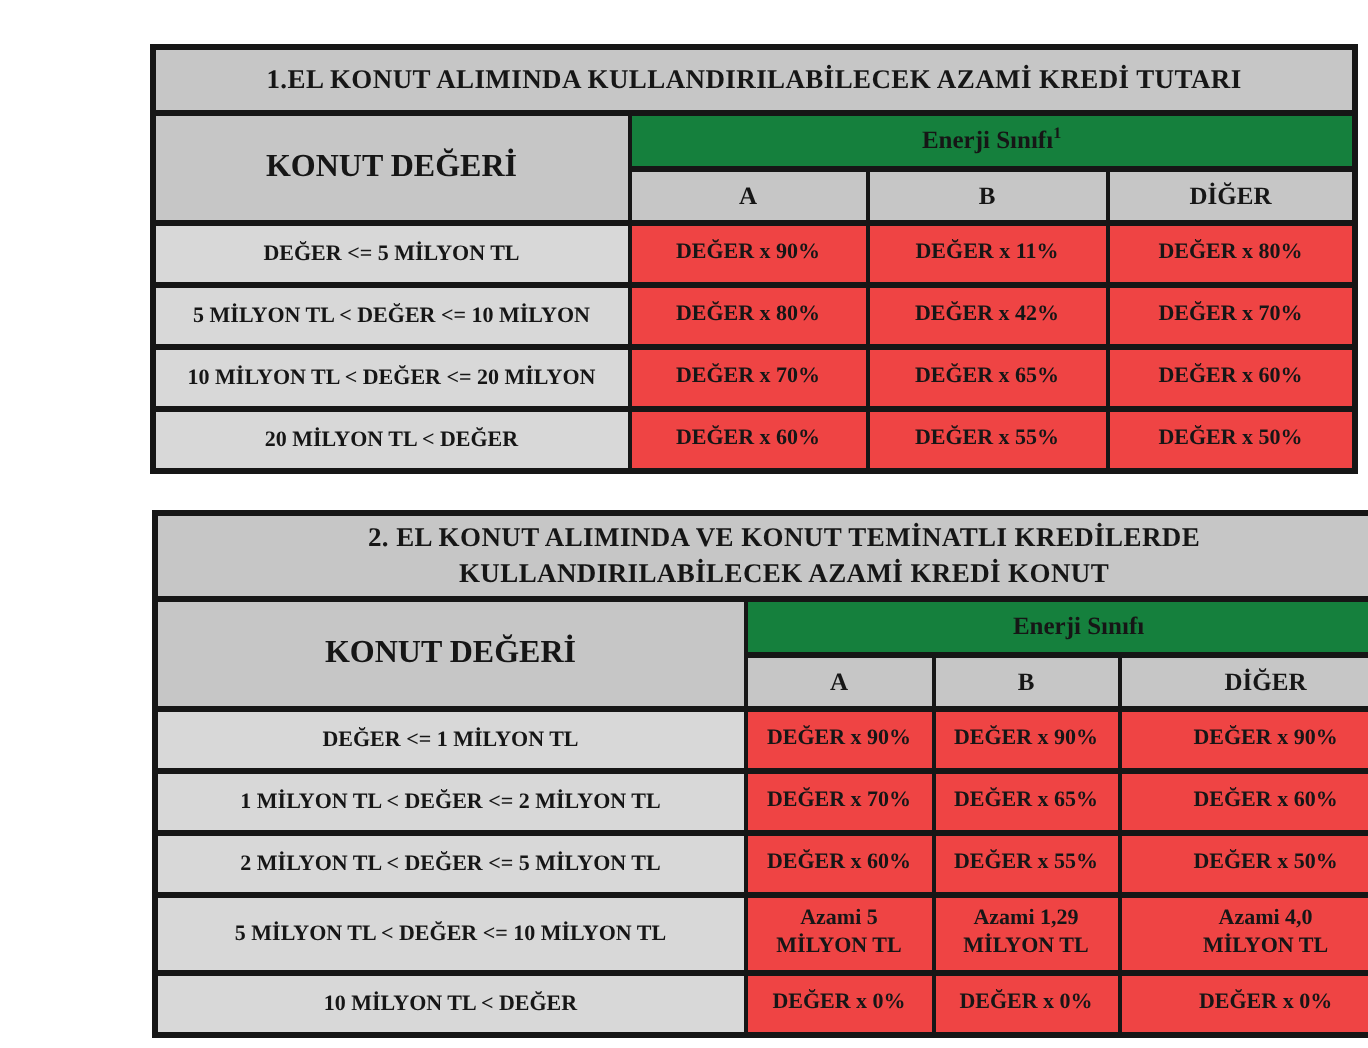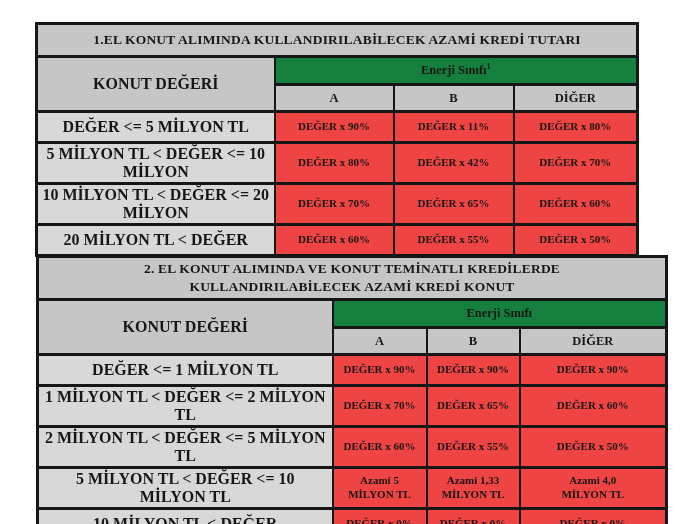--- a/index.html
+++ b/index.html
@@ -8,20 +8,21 @@
     height: 524px;
     background: #ffffff;
     font-family: "Liberation Serif", "DejaVu Serif", serif;
     position: relative;
     overflow: hidden;
   }
   .page {
     position: absolute;
     inset: 0;
     background: #ffffff;
+    margin-left: 40px;
   }
   table.doc-table {
     position: absolute;
     border-collapse: collapse;
     table-layout: fixed;
     font-weight: bold;
     color: #161616;
     border: 3px solid #161616;
   }
   table.doc-table td {
@@ -54,21 +55,21 @@
     height: 23px;
   }
   td.group-cell sup { font-size: 8px; }
   td.colhead-cell {
     background: #c6c6c6;
     font-size: 12.5px;
     height: 22px;
   }
   td.rowlabel-cell {
     background: #d8d8d8;
-    font-size: 16px;
+    font-size: 11px;
     height: 26px;
   }
   td.value-cell {
     background: #ef4444;
     font-size: 11px;
     white-space: pre-line;
     line-height: 1.25;
   }
   tr.tall-row td { height: 34px; }
 </style>
@@ -168,21 +169,21 @@
       <tr>
         <td class="rowlabel-cell">2 MİLYON TL &lt; DEĞER &lt;= 5 MİLYON TL</td>
         <td class="value-cell">DEĞER x 60%</td>
         <td class="value-cell">DEĞER x 55%</td>
         <td class="value-cell">DEĞER x 50%</td>
       </tr>
       <tr class="tall-row">
         <td class="rowlabel-cell">5 MİLYON TL &lt; DEĞER &lt;= 10 MİLYON TL</td>
         <td class="value-cell">Azami 5
 MİLYON TL</td>
-        <td class="value-cell">Azami 1,33
+        <td class="value-cell">Azami 1,29
 MİLYON TL</td>
         <td class="value-cell">Azami 4,0
 MİLYON TL</td>
       </tr>
       <tr>
         <td class="rowlabel-cell">10 MİLYON TL &lt; DEĞER</td>
         <td class="value-cell">DEĞER x 0%</td>
         <td class="value-cell">DEĞER x 0%</td>
         <td class="value-cell">DEĞER x 0%</td>
       </tr>

